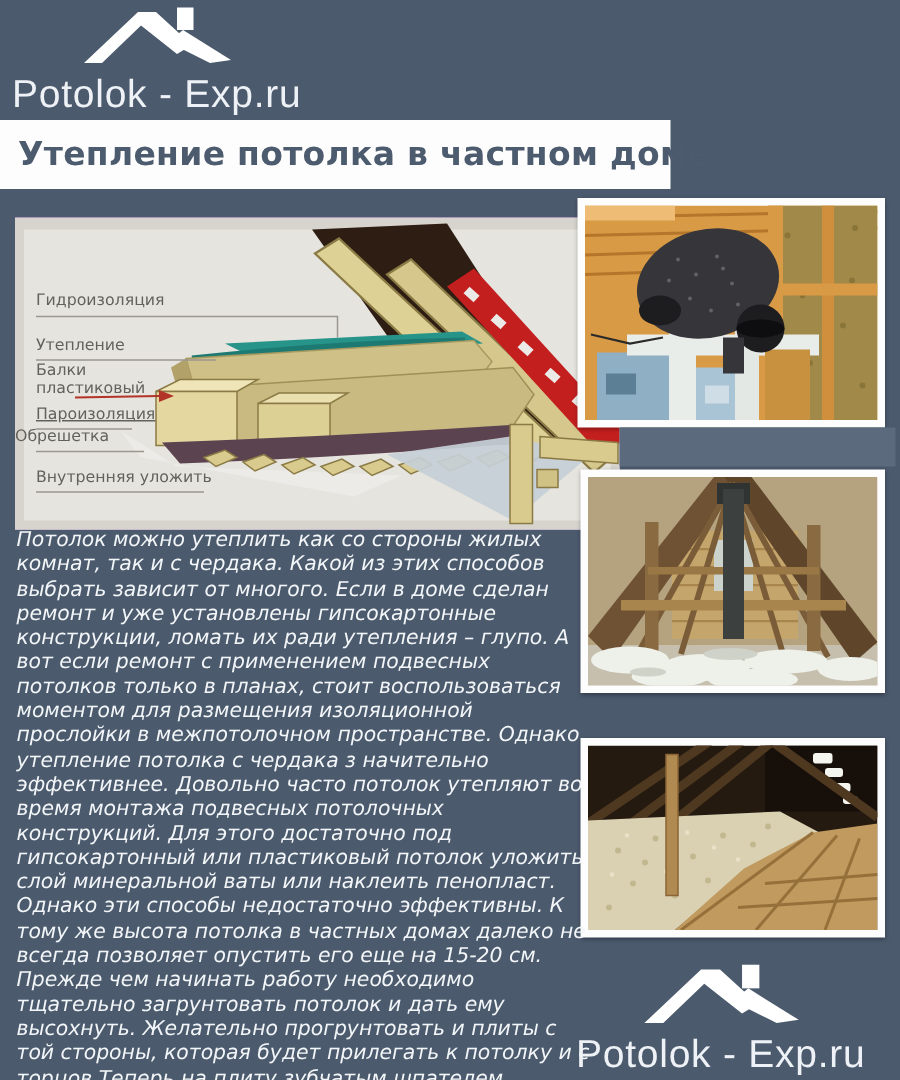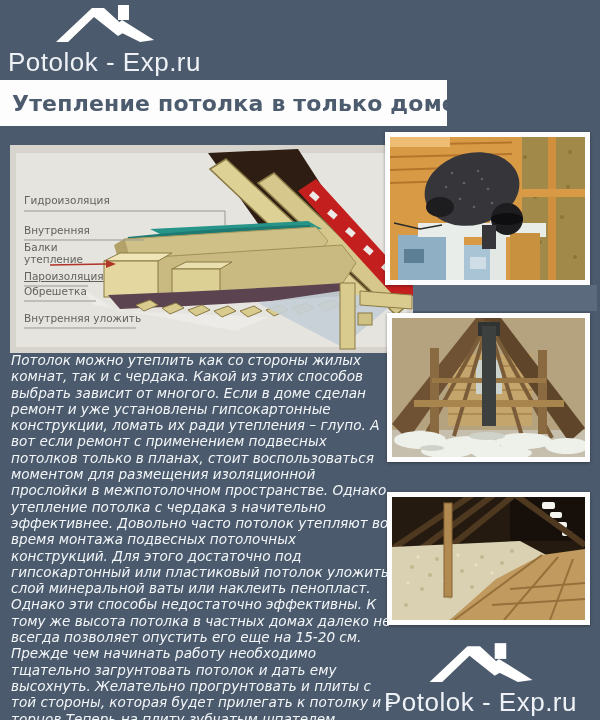--- a/index.html
+++ b/index.html
@@ -62,21 +62,21 @@
       <g fill="#ffffff">
         <path d="M2 40 L38 6 L50 6 L74 28 L64 34 L40 15 L14 40 Z"></path>
         <path d="M58 26 L68 18 L100 38 L86 40 Z"></path>
         <rect x="64" y="3" width="11" height="15"></rect>
       </g>
     </svg>
     <div class="logo-text" style="margin-top:1px;">Potolok - Exp.ru</div>
   </div>
 
   <div class="abs title-bar">
-    <h1>Утепление потолка в только доме</h1>
+    <h1>Утепление потолка в частном доме</h1>
   </div>
 
   <div class="abs diagram">
     <svg width="403" height="208" viewBox="0 0 403 208">
       <rect x="0" y="0" width="403" height="208" fill="#d7d4ce"></rect>
       <rect x="6" y="8" width="391" height="194" fill="#e6e4df"></rect>
 
       <polygon points="198,8 288,4 382,150 300,152" fill="#2e1d12"></polygon>
 
       <polygon points="200,24 216,14 362,150 346,162" fill="#ddd195" stroke="#8a7a45" stroke-width="1.5"></polygon>
@@ -130,24 +130,24 @@
         <line x1="14" y1="95" x2="134" y2="95"></line>
         <line x1="14" y1="141" x2="78" y2="141"></line>
         <line x1="14" y1="156" x2="86" y2="156"></line>
         <line x1="14" y1="183" x2="126" y2="183"></line>
       </g>
 
       <line x1="40" y1="120" x2="96" y2="119" stroke="#b23327" stroke-width="1.5"></line>
       <polygon points="96,115 106,119 96,123" fill="#b23327"></polygon>
     </svg>
     <span class="dlabel" style="left:14px;top:50px;">Гидроизоляция</span>
-    <span class="dlabel" style="left:14px;top:80px;">Внутренняя</span>
-    <span class="dlabel" style="left:14px;top:97px;width:72px;">Балки утепление</span>
+    <span class="dlabel" style="left:14px;top:80px;">Утепление</span>
+    <span class="dlabel" style="left:14px;top:97px;width:72px;">Балки пластиковый</span>
     <span class="dlabel" style="left:14px;top:126px;text-decoration:underline;">Пароизоляция</span>
-    <span class="dlabel" style="left:14px;top:141px;">Обрешетка</span>
+    <span class="dlabel" style="left:0;top:141px;">Обрешетка</span>
     <span class="dlabel" style="left:14px;top:168px;">Внутренняя уложить</span>
   </div>
 
   <div class="abs photo" style="left:385px;top:132px;width:205px;height:153px;">
     <svg width="195" height="143" viewBox="0 0 195 143">
       <rect width="195" height="143" fill="#d99a45"></rect>
 
       <g stroke="#b5762c" stroke-width="2">
         <line x1="0" y1="8" x2="195" y2="4"></line>
           <line x1="0" y1="20" x2="195" y2="15"></line>

